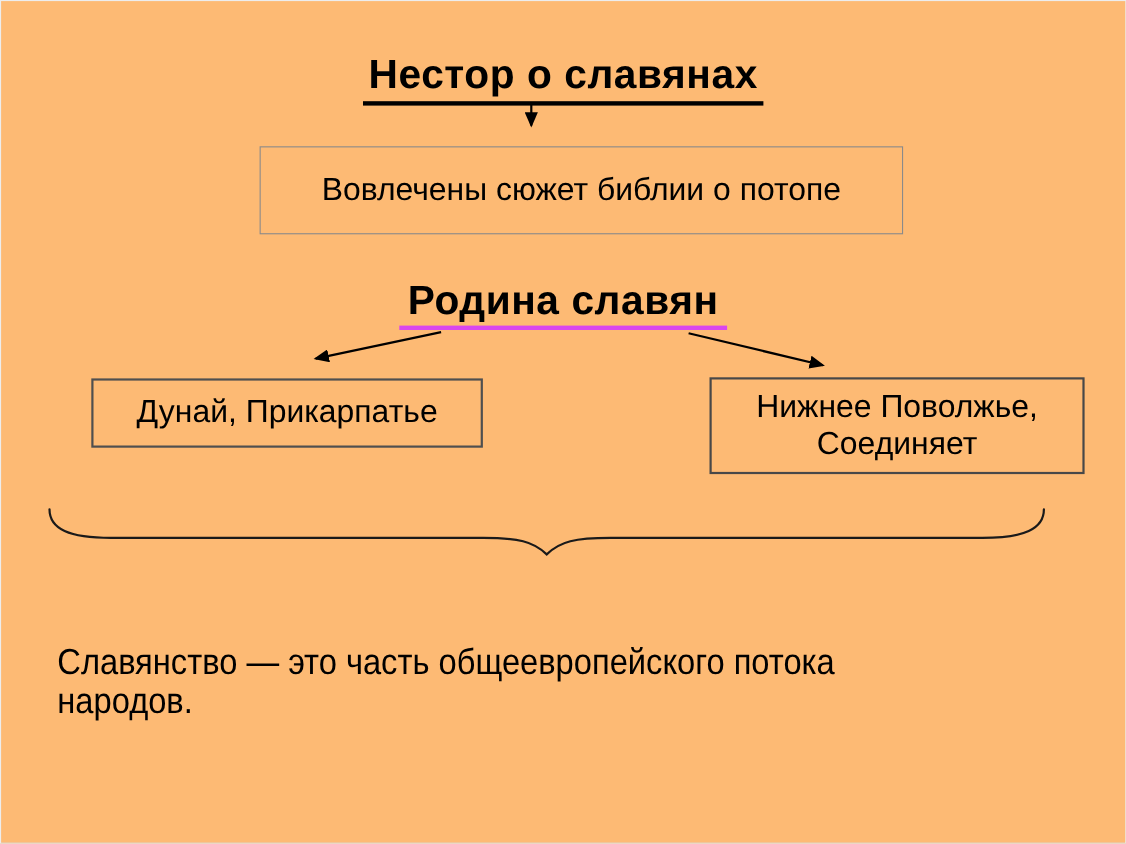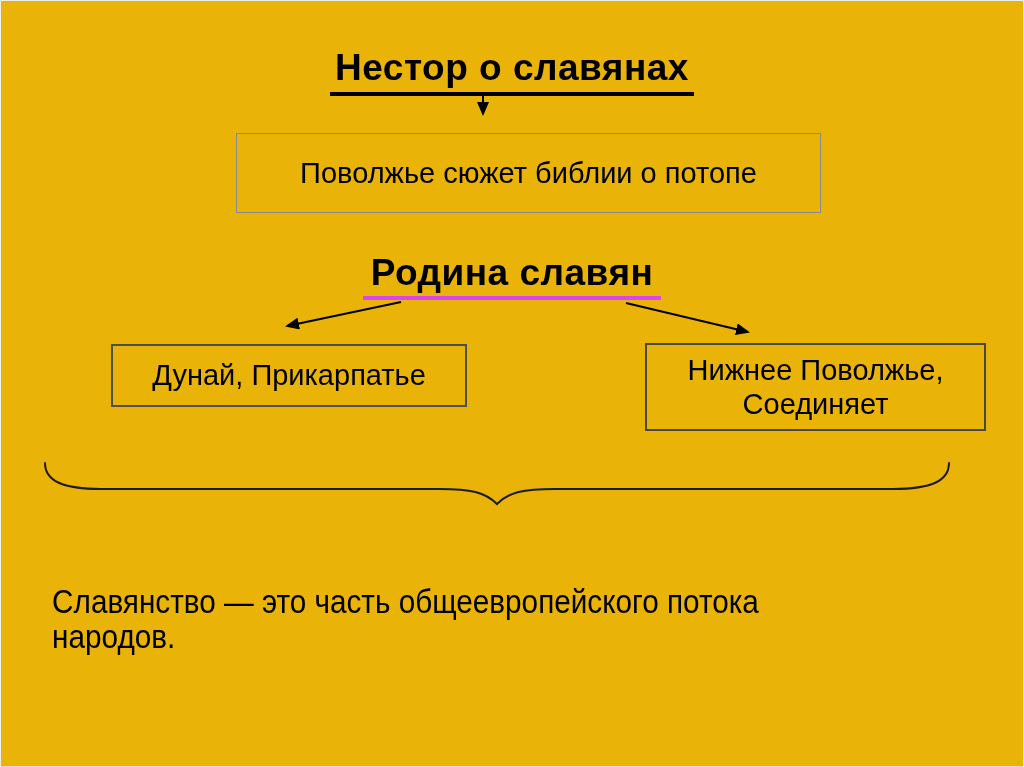--- a/index.html
+++ b/index.html
@@ -4,21 +4,21 @@
 <style>
   html, body {
     margin: 0;
     padding: 0;
     background: #ffffff;
   }
   .slide {
     position: relative;
     width: 1024px;
     height: 767px;
-    background: #eab308;
+    background: #fdba74;
     color: #000000;
     font-family: "Liberation Sans", sans-serif;
     overflow: hidden;
     box-sizing: border-box;
     border: 1px solid #ededed;
     border-bottom-color: #d9d9d9;
   }
 
   
   .title-wrap {
@@ -94,21 +94,20 @@
     top: 343px;
     width: 356px;
     height: 63px;
     box-sizing: border-box;
     border: 2px solid #4f4f4f;
     display: flex;
     justify-content: center;
     align-items: center;
     text-align: center;
     font-size: 29px;
-    margin-left: 28px;
   }
   .right-box {
     position: absolute;
     left: 608px;
     top: 342px;
     width: 341px;
     height: 88px;
     box-sizing: border-box;
     border: 2px solid #484848;
     display: flex;
@@ -163,21 +162,21 @@
   <svg class="down-arrow" width="22" height="28" viewBox="0 0 22 28">
     <defs>
       <marker id="ah" markerUnits="userSpaceOnUse" markerWidth="14" markerHeight="12" refX="12" refY="6" orient="auto">
         <path d="M0,0 L14,6 L0,12 Z" fill="#000000"></path>
       </marker>
     </defs>
     <line x1="11" y1="1" x2="11" y2="20" stroke="#000000" stroke-width="2" marker-end="url(#ah)"></line>
   </svg>
 
   <div class="intro-box">
-    <div>Поволжье сюжет библии о потопе</div>
+    <div>Вовлечены сюжет библии о потопе</div>
   </div>
 
   <div class="h2-wrap">
     <span class="h2-text">Родина славян</span>
   </div>
 
   <svg class="split-arrows" width="1024" height="52" viewBox="0 0 1024 52">
     <defs>
       <marker id="ah2" markerUnits="userSpaceOnUse" markerWidth="14" markerHeight="12" refX="12" refY="6" orient="auto">
         <path d="M0,0 L14,6 L0,12 Z" fill="#000000"></path>

